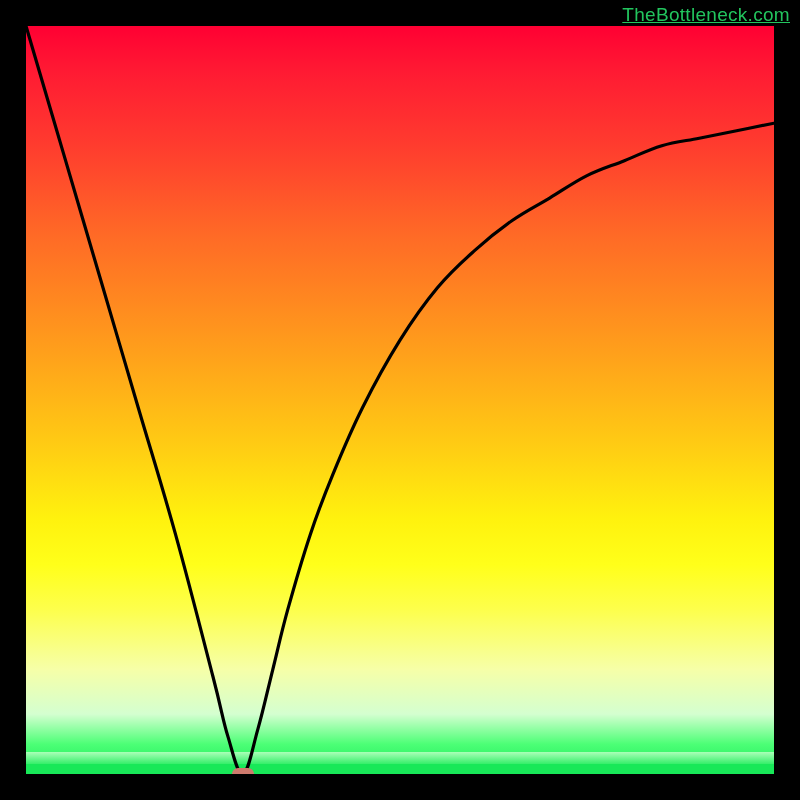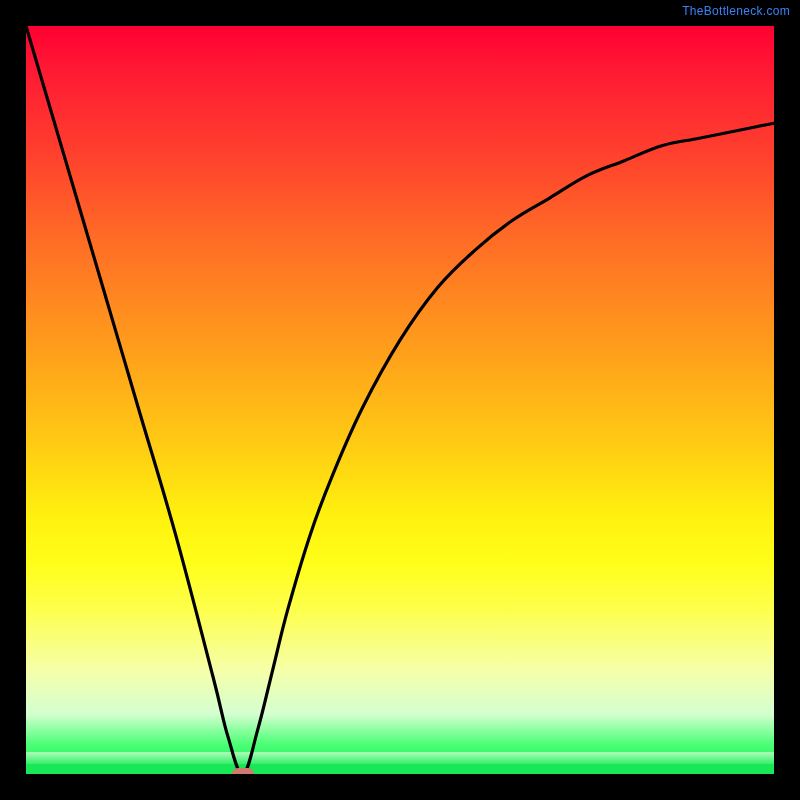--- a/index.html
+++ b/index.html
@@ -66,25 +66,26 @@
     height: 12px;
     border-radius: 6px;
     background: #ce7a6d;
     transform: translate(-50%, -50%);
   }
 
   .watermark {
     position: absolute;
     top: 4px;
     right: 10px;
-    color: #3b82f6;
-    font-size: 12px;
+    color: #22c55e;
+    font-size: 19px;
     font-weight: 500;
     letter-spacing: 0.3px;
     user-select: none;
+    text-decoration: underline;
   }
 </style>
 </head>
 <body>
 
 <div class="frame">
   <div class="plot">
     <div class="gradient"></div>
     <div class="green-bar2"></div>
     <div class="green-bar"></div>

